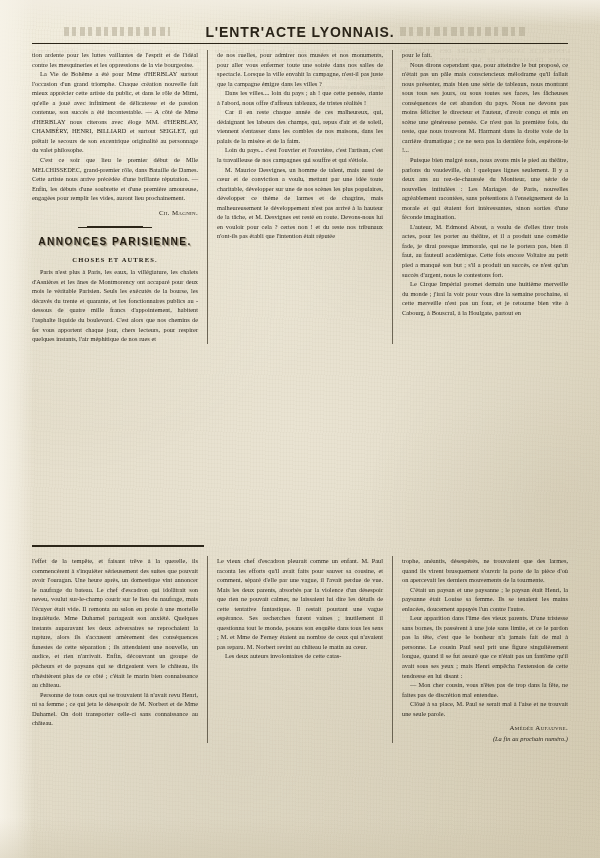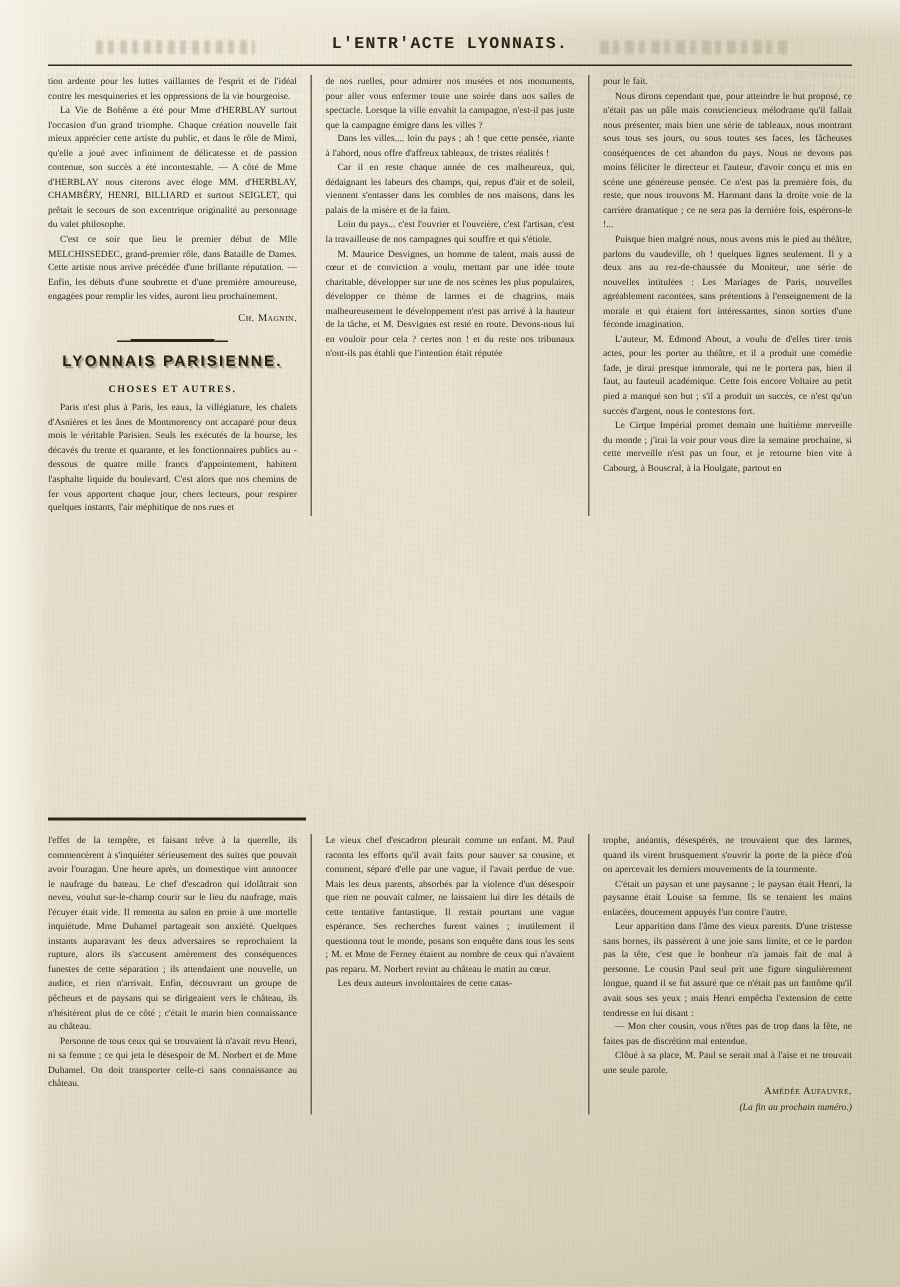--- a/index.html
+++ b/index.html
@@ -43,22 +43,22 @@
   #edgeT{position:absolute;left:0;top:0;width:600px;height:26px;
     background:linear-gradient(180deg,#f1ece0 0%,rgba(241,236,224,0) 100%);pointer-events:none;}
   #edgeB{position:absolute;left:0;bottom:0;width:600px;height:40px;
     background:linear-gradient(0deg,rgba(206,197,172,.45) 0%,rgba(206,197,172,0) 100%);pointer-events:none;}
 
   
   #content{position:absolute;inset:0;}
 
   .masthead{position:absolute;left:0;top:24px;width:600px;text-align:center;}
   .masthead .title{
-    font-family:Liberation Mono, monospace;
-    font-weight:bold;font-size:11px;letter-spacing:.9px;color:#2a2419;
+    font-family:Liberation Sans, sans-serif;
+    font-weight:bold;font-size:14px;letter-spacing:.9px;color:#2a2419;
   }
   .rule-top{
     position:absolute;left:32px;top:43px;width:536px;height:0;
     border-top:1.9px solid #2c2619;
   }
   .smudge-l{position:absolute;left:64px;top:27px;width:106px;height:9px;opacity:.34;
     background:repeating-linear-gradient(90deg,#8e846a 0 5px,rgba(0,0,0,0) 5px 8px,#8e846a 8px 12px,rgba(0,0,0,0) 12px 16px);
     filter:blur(.7px);}
   .smudge-r{position:absolute;left:400px;top:27px;width:128px;height:9px;opacity:.30;
     background:repeating-linear-gradient(90deg,#8e846a 0 6px,rgba(0,0,0,0) 6px 9px,#8e846a 9px 13px,rgba(0,0,0,0) 13px 17px);
@@ -130,21 +130,21 @@
     <div class="rule-top"></div>
 
     <div class="cols">
 
       <div class="col">
         <p class="noind">tion ardente pour les luttes vaillantes de l'esprit et de l'idéal contre les mesquineries et les oppressions de la vie bourgeoise.</p>
         <p>La Vie de Bohême a été pour Mme d'HERBLAY surtout l'occasion d'un grand triomphe. Chaque création nouvelle fait mieux apprécier cette artiste du public, et dans le rôle de Mimi, qu'elle a joué avec infiniment de délicatesse et de passion contenue, son succès a été incontestable. — A côté de Mme d'HERBLAY nous citerons avec éloge MM. d'HERBLAY, CHAMBÉRY, HENRI, BILLIARD et surtout SEIGLET, qui prêtait le secours de son excentrique originalité au personnage du valet philosophe.</p>
         <p>C'est ce soir que lieu le premier début de Mlle MELCHISSEDEC, grand-premier rôle, dans Bataille de Dames. Cette artiste nous arrive précédée d'une brillante réputation. — Enfin, les débuts d'une soubrette et d'une première amoureuse, engagées pour remplir les vides, auront lieu prochainement.</p>
         <p class="sig">Ch. Magnin.</p>
         <div class="orn"></div>
-        <div class="sec-head">LYONNAIS PARISIENNE.</div>
+        <div class="sec-head">ANNONCES PARISIENNE.</div>
         <div class="sub-head">CHOSES ET AUTRES.</div>
         <p>Paris n'est plus à Paris, les eaux, la villégiature, les chalets d'Asnières et les ânes de Montmorency ont accaparé pour deux mois le véritable Parisien. Seuls les exécutés de la bourse, les décavés du trente et quarante, et les fonctionnaires publics au - dessous de quatre mille francs d'appointement, habitent l'asphalte liquide du boulevard. C'est alors que nos chemins de fer vous apportent chaque jour, chers lecteurs, pour respirer quelques instants, l'air méphitique de nos rues et</p>
       </div>
 
       <div class="vrule"></div>
 
       <div class="col">
         <p class="noind">de nos ruelles, pour admirer nos musées et nos monuments, pour aller vous enfermer toute une soirée dans nos salles de spectacle. Lorsque la ville envahit la campagne, n'est-il pas juste que la campagne émigre dans les villes ?</p>
         <p>Dans les villes.... loin du pays ; ah ! que cette pensée, riante à l'abord, nous offre d'affreux tableaux, de tristes réalités !</p>
         <p>Car il en reste chaque année de ces malheureux, qui, dédaignant les labeurs des champs, qui, repus d'air et de soleil, viennent s'entasser dans les combles de nos maisons, dans les palais de la misère et de la faim.</p>

